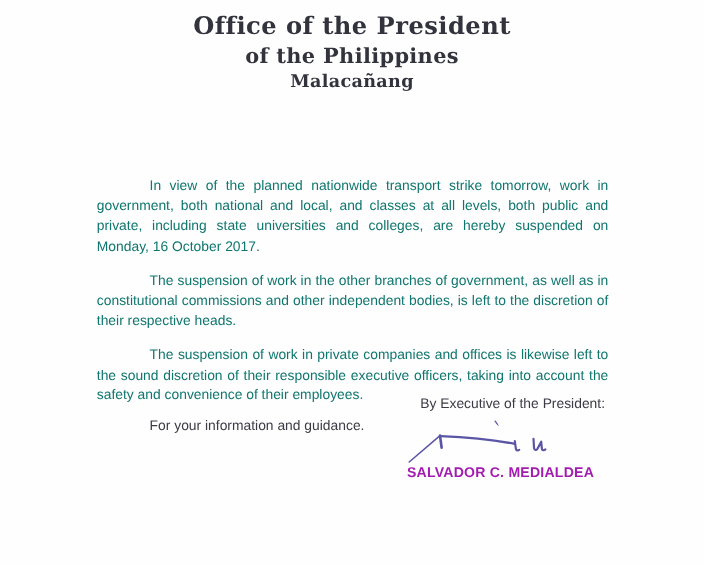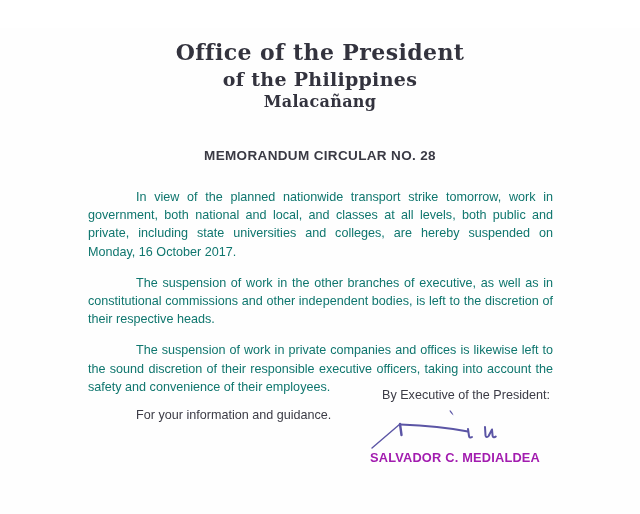--- a/index.html
+++ b/index.html
@@ -20,21 +20,20 @@
     position: relative;
     width: 640px;
     height: 514px;
     background: #fefefe;
   }
 
   
   .letterhead {
     text-align: center;
     padding-top: 12px;
-    margin-top: 28px;
   }
   .lh-line {
     font-family: "DejaVu Serif", serif;
     font-weight: bold;
     color: #33333e;
     line-height: 1.18;
     white-space: nowrap;
   }
   .lh-1 {
     font-size: 22px;
@@ -141,25 +140,24 @@
 <body>
 
 <div class="page">
 
   <div class="letterhead">
     <div class="lh-line lh-1">Office of the President</div>
     <div class="lh-line lh-2">of the Philippines</div>
     <div class="lh-line lh-3">Malacañang</div>
   </div>
 
-  <div class="doc-title">MEMORANDUM CIRCULAR NO. 28</div>
 
   <div class="body-block">
     <p class="para">In view of the planned nationwide transport strike tomorrow, work in government, both national and local, and classes at all levels, both public and private, including state universities and colleges, are hereby suspended on Monday, 16 October 2017.</p>
-    <p class="para">The suspension of work in the other branches of executive, as well as in constitutional commissions and other independent bodies, is left to the discretion of their respective heads.</p>
+    <p class="para">The suspension of work in the other branches of government, as well as in constitutional commissions and other independent bodies, is left to the discretion of their respective heads.</p>
     <p class="para last">The suspension of work in private companies and offices is likewise left to the sound discretion of their responsible executive officers, taking into account the safety and convenience of their employees.</p>
     <p class="para-closing">For your information and guidance.</p>
   </div>
 
   <div class="sig-block">
     <div class="by-authority">By Executive of the President:</div>
 
     <div class="sig-canvas">
       <svg width="170" height="46" viewBox="0 0 170 46">
 

